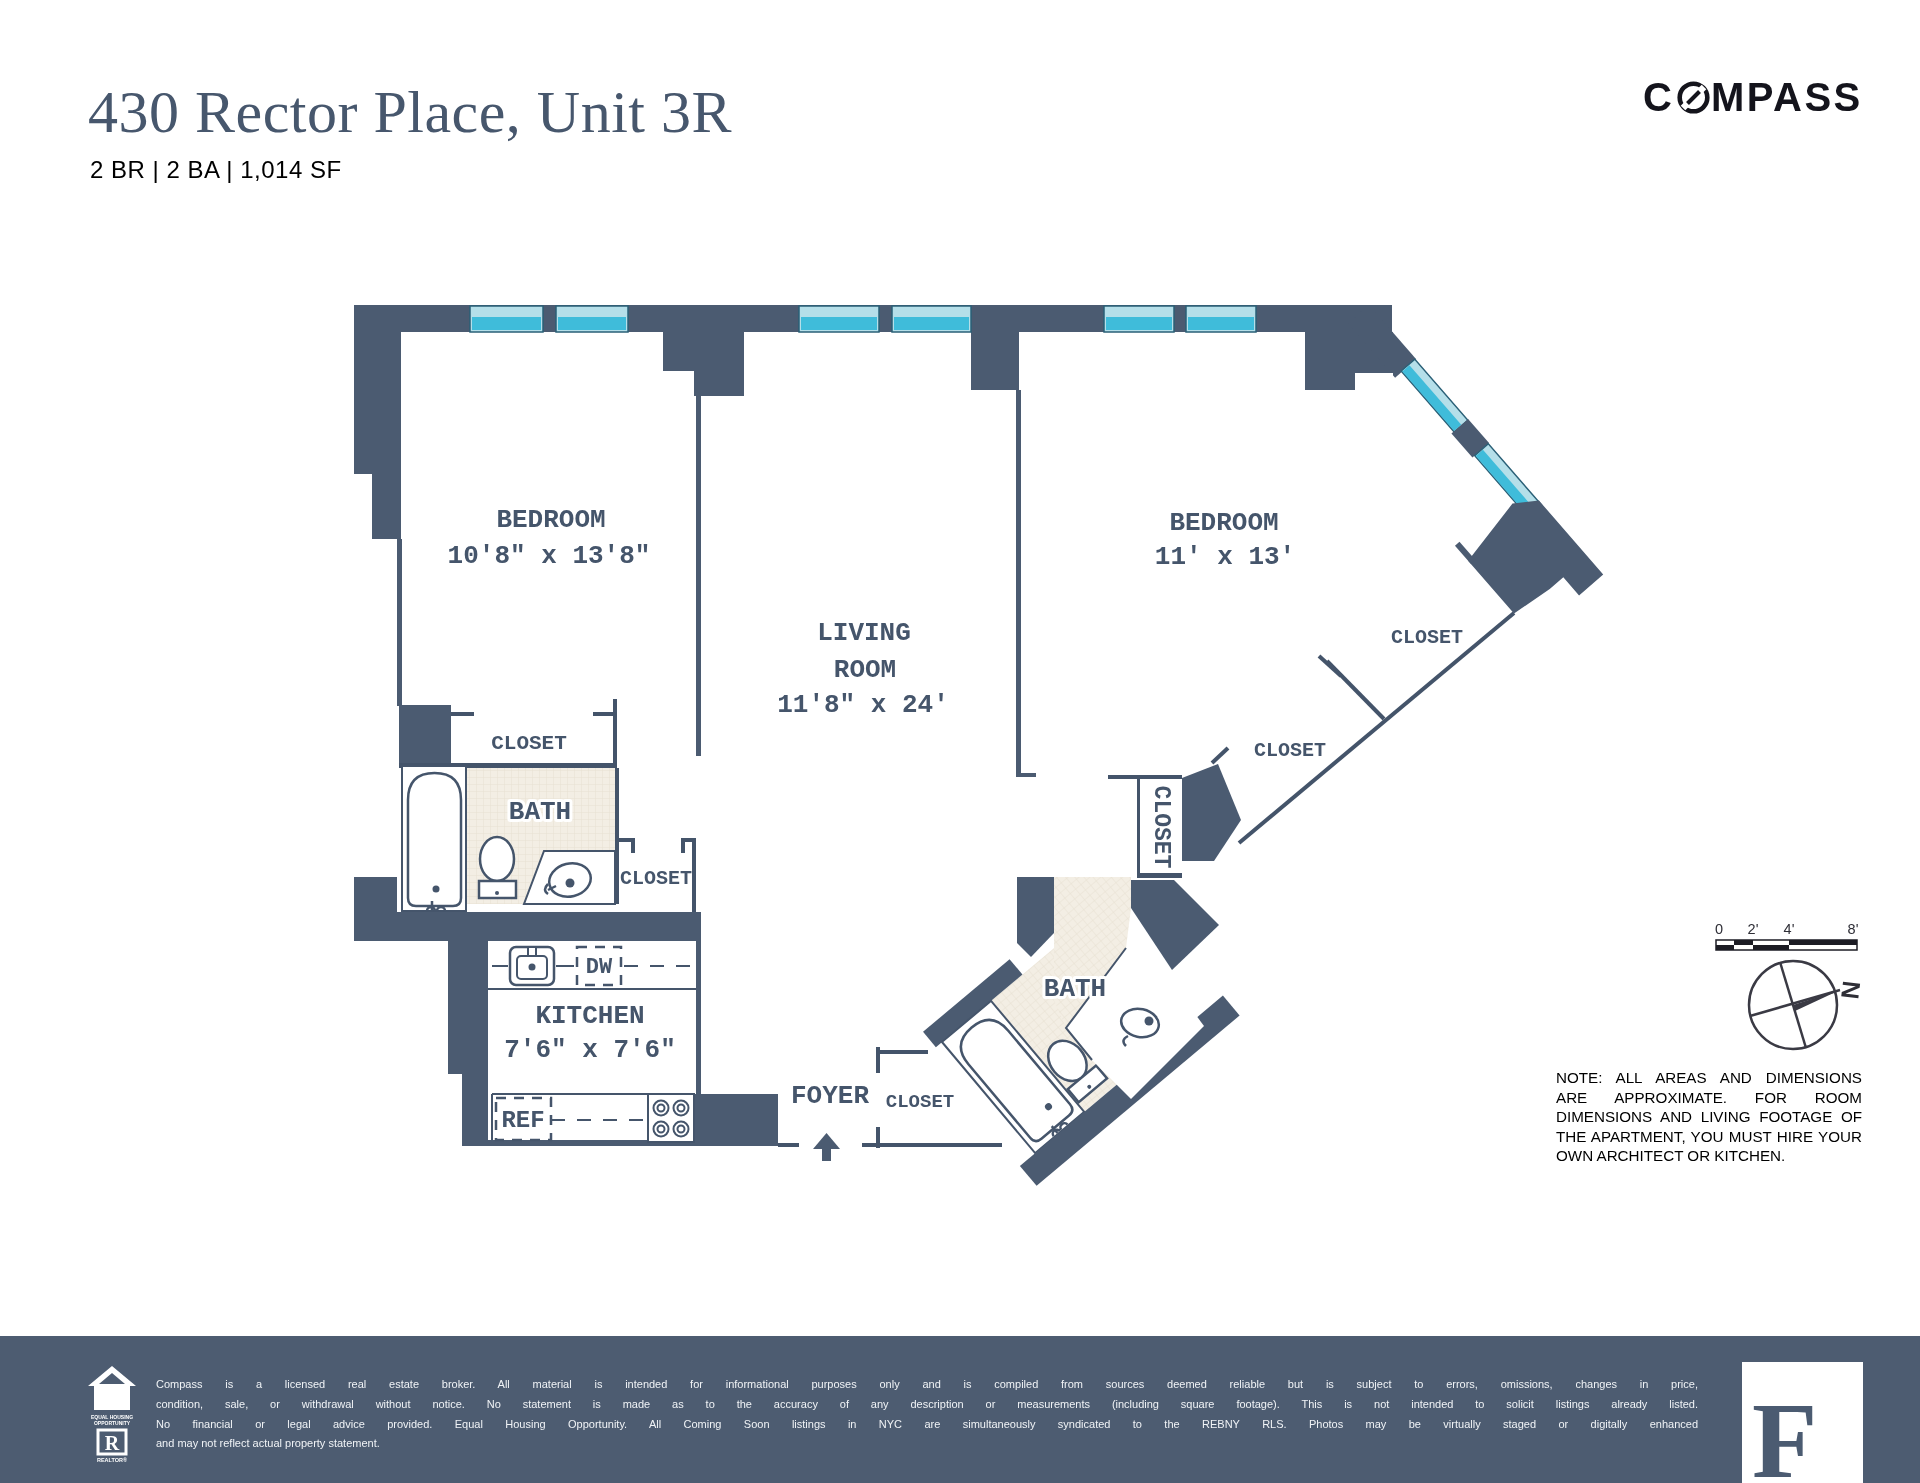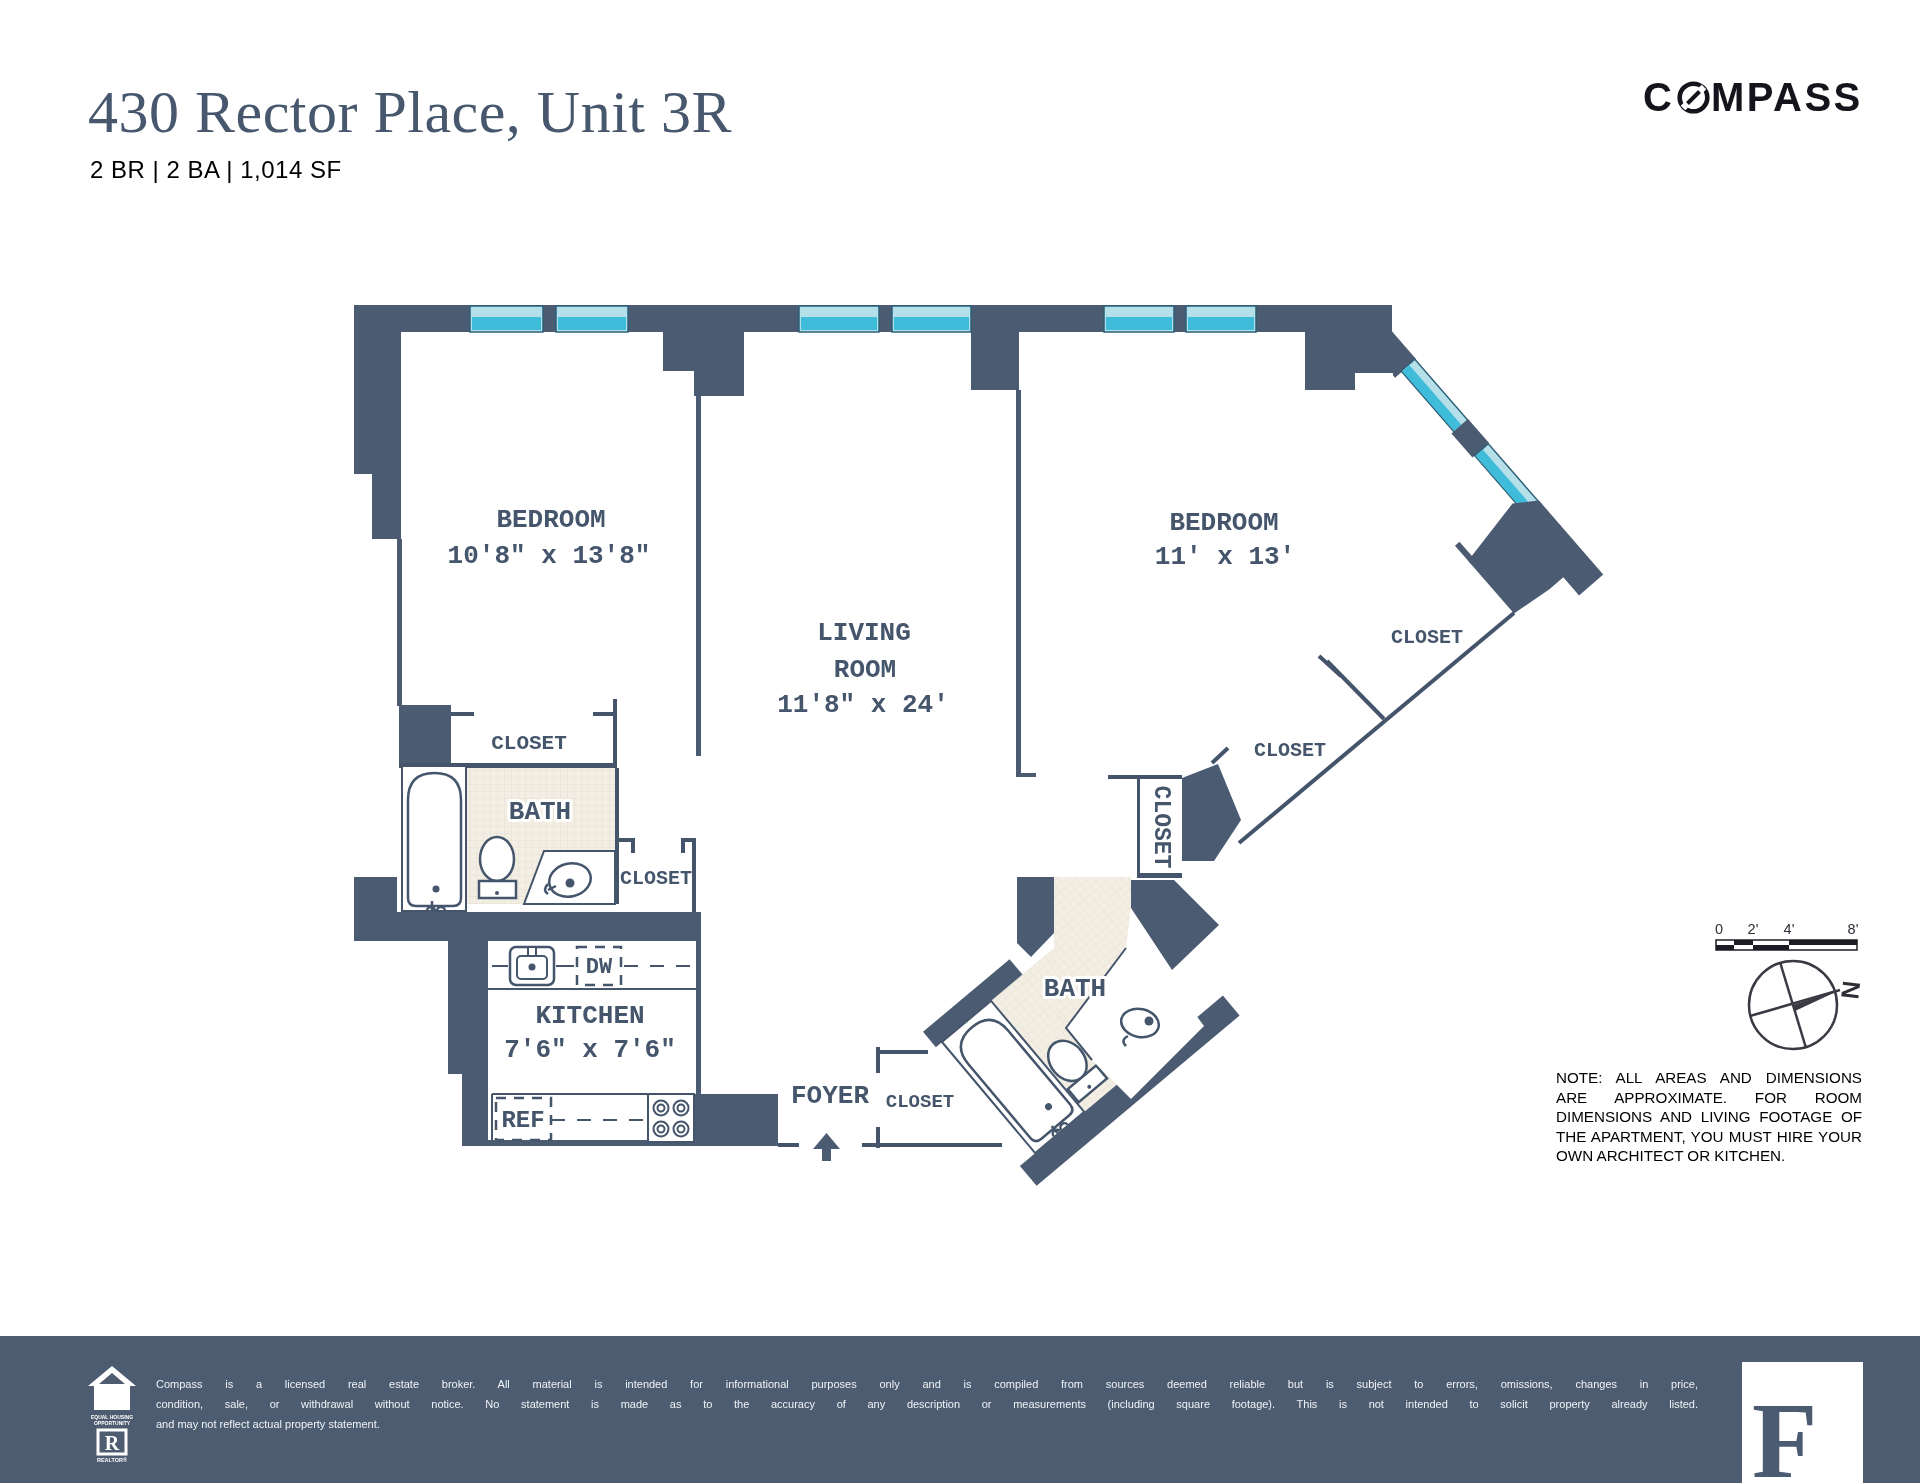--- a/index.html
+++ b/index.html
@@ -369,19 +369,20 @@
   <text x="26" y="61" fill="#ffffff" font-size="5" text-anchor="middle" font-weight="bold">OPPORTUNITY</text>
   <g>
     <rect x="12" y="66" width="28" height="24" fill="none" stroke="#ffffff" stroke-width="3"></rect>
     <text x="26" y="86" fill="#ffffff" font-size="20" text-anchor="middle" font-family="Liberation Serif" font-weight="bold">R</text>
     <text x="26" y="98" fill="#ffffff" font-size="5.5" text-anchor="middle" font-weight="bold">REALTOR®</text>
   </g>
 </svg>
 
 <div id="disc" class="abs">
   <div>Compass is a licensed real estate broker. All material is intended for informational purposes only and is compiled from sources deemed reliable but is subject to errors, omissions, changes in price,</div>
-  <div>condition, sale, or withdrawal without notice. No statement is made as to the accuracy of any description or measurements (including square footage). This is not intended to solicit property already listed.</div>
+  <div>condition, sale, or withdrawal without notice. No statement is made as to the accuracy of any description or measurements (including square footage). This is not intended to solicit listings already listed.</div>
+  <div>No financial or legal advice provided. Equal Housing Opportunity. All Coming Soon listings in NYC are simultaneously syndicated to the REBNY RLS. Photos may be virtually staged or digitally enhanced</div>
   <div class="last">and may not reflect actual property statement.</div>
 </div>
 
 <div id="fbox" class="abs">
     <span>F</span>
   </div>
 
 </body></html>

